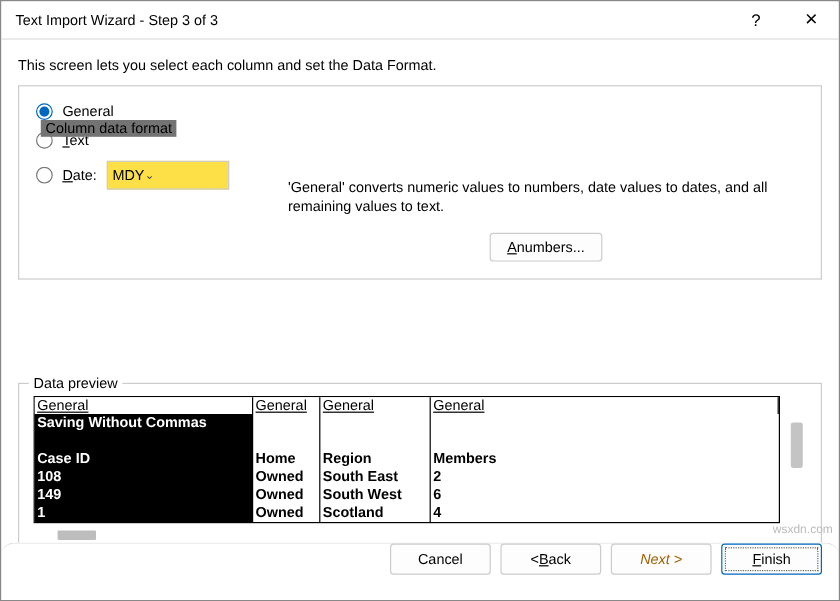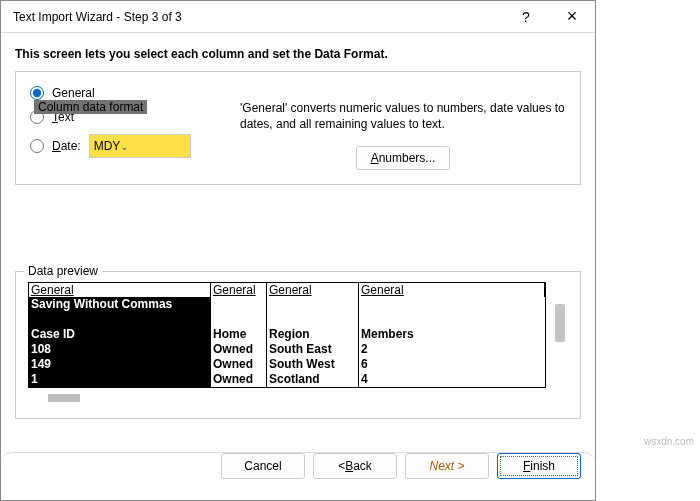--- a/index.html
+++ b/index.html
@@ -1,33 +1,33 @@
 <!DOCTYPE html>
 <html><head>
 <meta charset="utf-8">
 <style>
 * { box-sizing: border-box; font-family: "Segoe UI", Tahoma, sans-serif; }
 body { margin: 0; padding: 0; background: #fff; width: 700px; height: 501px; font-size: 12px; }
-.dialog { width: 596px; height: 501px; border: 1px solid #888; display: flex; flex-direction: column; }
+.dialog { width: 700px; height: 501px; border: 1px solid #888; display: flex; flex-direction: column; }
 .titlebar { height: 32px; display: flex; align-items: center; padding-left: 12px; border-bottom: 1px solid #ddd; }
 .titlebar .title { flex: 1; font-size: 12px; }
 .titlebar .btn { width: 46px; height: 32px; display: flex; align-items: center; justify-content: center; font-size: 14px; }
 .content { flex: 1; padding: 10px 14px; overflow: hidden; }
-.intro { margin: 4px 0 10px 0; font-size: 12px; font-weight: bold; }
+.intro { margin: 4px 0 10px 0; font-size: 12px; }
 .fieldset { border: 1px solid #ccc; padding: 10px 14px 14px 14px; position: relative; margin-bottom: 4px; }
 .fieldset .legend { position: absolute; top: -8px; left: 18px; background: #737373; padding: 0 4px; font-size: 12px; margin-top: 36px; }
 .format-area { display: flex; gap: 20px; }
 .radio-col { width: 190px; display: flex; flex-direction: column; gap: 10px; padding-top: 4px; }
 .radio-row { display: flex; align-items: center; gap: 8px; }
 .radio-row input[type=radio] { margin: 0; accent-color: #0067c0; width: 14px; height: 14px; }
 .radio-row label { font-size: 12px; }
 .date-select { width: 102px; height: 24px; border: 1px solid #ccc; padding: 2px 4px; font-size: 12px; background: #fde047; display: flex; align-items: center; justify-content: flex-start; }
 .date-select .chev { font-size: 10px; color: #555; }
 .desc-col { flex: 1; padding-top: 18px; }
-.desc-text { font-size: 12px; line-height: 1.35; margin-bottom: 14px; }
+.desc-text { font-size: 12px; line-height: 1.35; margin-bottom: 14px; margin-top: 48px; }
 .adv-wrap { text-align: center; }
 .btn-std { border: 1px solid #ccc; background: #fdfdfd; padding: 4px 14px; font-size: 12px; border-radius: 3px; cursor: pointer; }
 .btn-std u { text-decoration: underline; }
 .preview-fieldset { border: 1px solid #ccc; padding: 10px 12px 12px 12px; position: relative; margin-top: 86px; }
 .preview-fieldset .legend { position: absolute; top: -8px; left: 8px; background: #fff; padding: 0 4px; font-size: 12px; }
 .preview-container { display: flex; gap: 6px; }
 .preview-table-wrap { flex: 1; border: 1px solid #000; font-family: "Consolas", "Courier New", monospace; font-size: 12px; }
 .preview-header { display: flex; background: #fff; }
 .preview-header .hc { border-right: 1px solid #000; padding: 0 2px; white-space: nowrap; overflow: hidden; text-decoration: underline; }
 .hc1 { width: 182px; }

